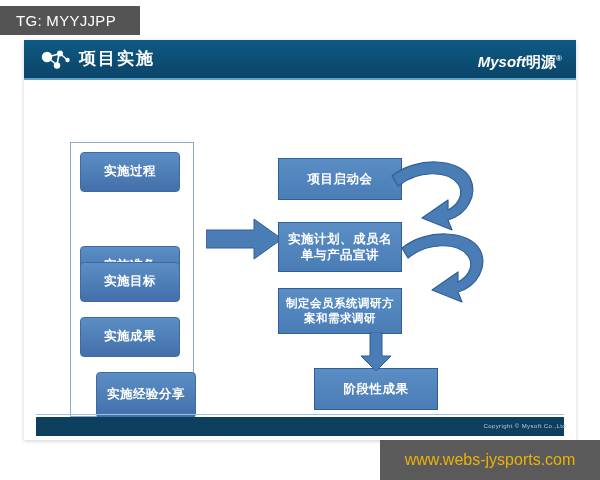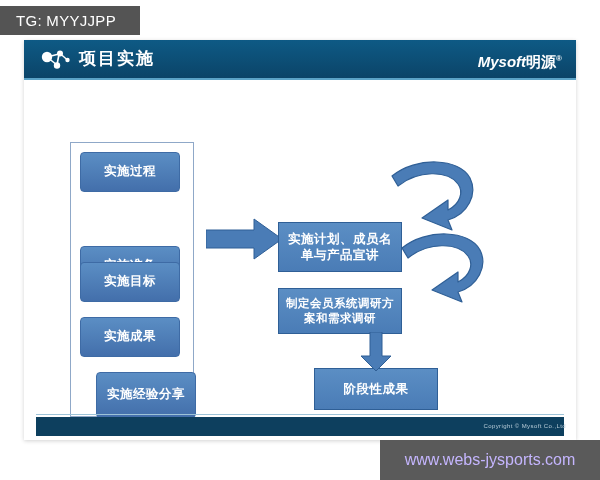--- a/index.html
+++ b/index.html
@@ -162,21 +162,21 @@
     white-space: nowrap;
     font-family: "Liberation Sans", "DejaVu Sans", sans-serif;
   }
 
   
   #watermark {
     position: absolute;
     left: 380px; top: 440px;
     width: 220px; height: 40px;
     background: #5a5a5a;
-    color: #c4b5fd;
+    color: #eab308;
     font-size: 16px;
     line-height: 40px;
     text-align: center;
     white-space: nowrap;
   }
 
   svg { display: block; }
 </style>
 </head>
 <body>
@@ -216,20 +216,21 @@
     <div class="lbox" style="top:182px;">实施目标</div>
     <div class="lbox" style="top:237px;font-family:Liberation Serif, serif;">实施成果</div>
     <div class="lbox" style="top:292px; height:46px;margin-left:16px;">实施经验分享</div>
 
     <div style="position:absolute; left:182px; top:136px;">
       <svg width="78" height="46" viewBox="0 0 78 46">
         <polygon points="0,14 48,14 48,3 76,23 48,43 48,32 0,32" fill="#4a7cb6" stroke="#2f5f96" stroke-width="1"></polygon>
       </svg>
     </div>
 
+    <div class="rbox" style="left:254px; top:78px;  width:124px; height:42px;">项目启动会</div>
 
     <div class="rbox" style="left:254px; top:142px; width:124px; height:50px; padding:0 6px;">实施计划、成员名单与产品宣讲</div>
 
     <div class="rbox" style="left:254px; top:208px; width:124px; height:46px; padding:0 4px; font-size:11.5px;">制定会员系统调研方案和需求调研</div>
 
     <div class="rbox" style="left:290px; top:288px; width:124px; height:42px;text-align:center;">阶段性成果</div>
 
     <div style="position:absolute; left:358px; top:76px;">
       <svg width="100" height="86" viewBox="0 0 100 86">
         <path d="M10,20 C34,0 78,2 88,22 C96,38 86,58 66,64

